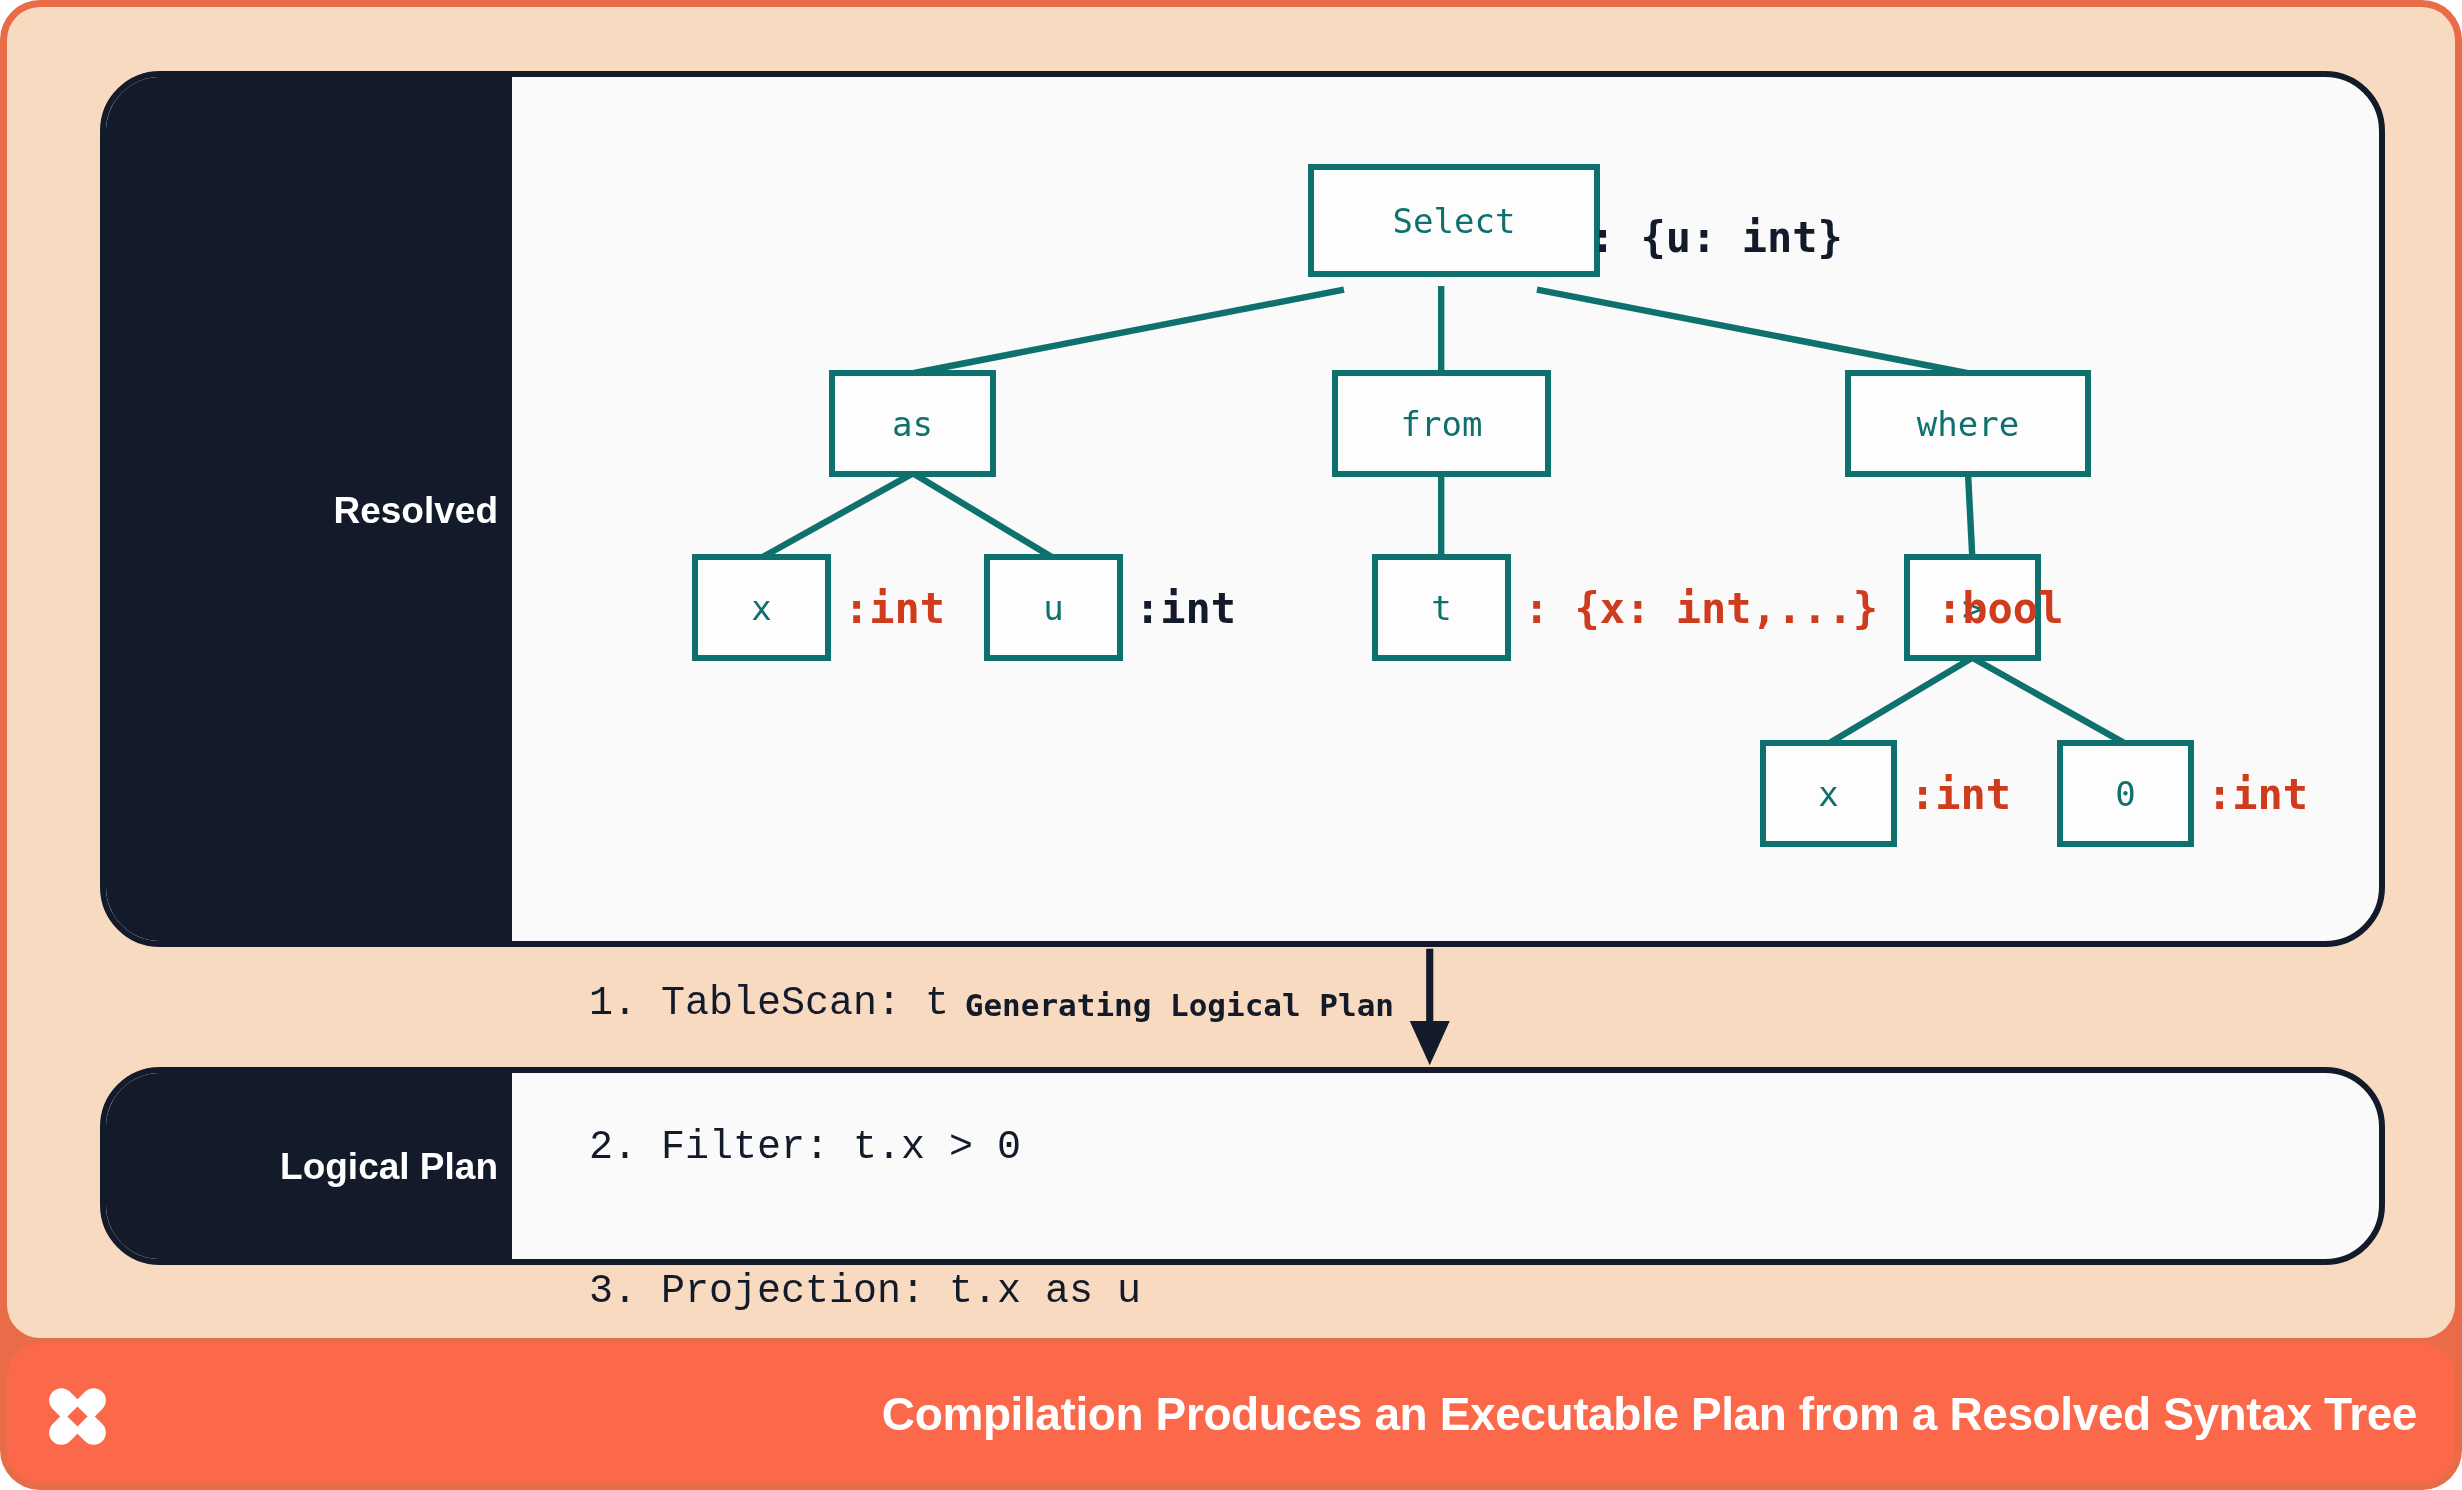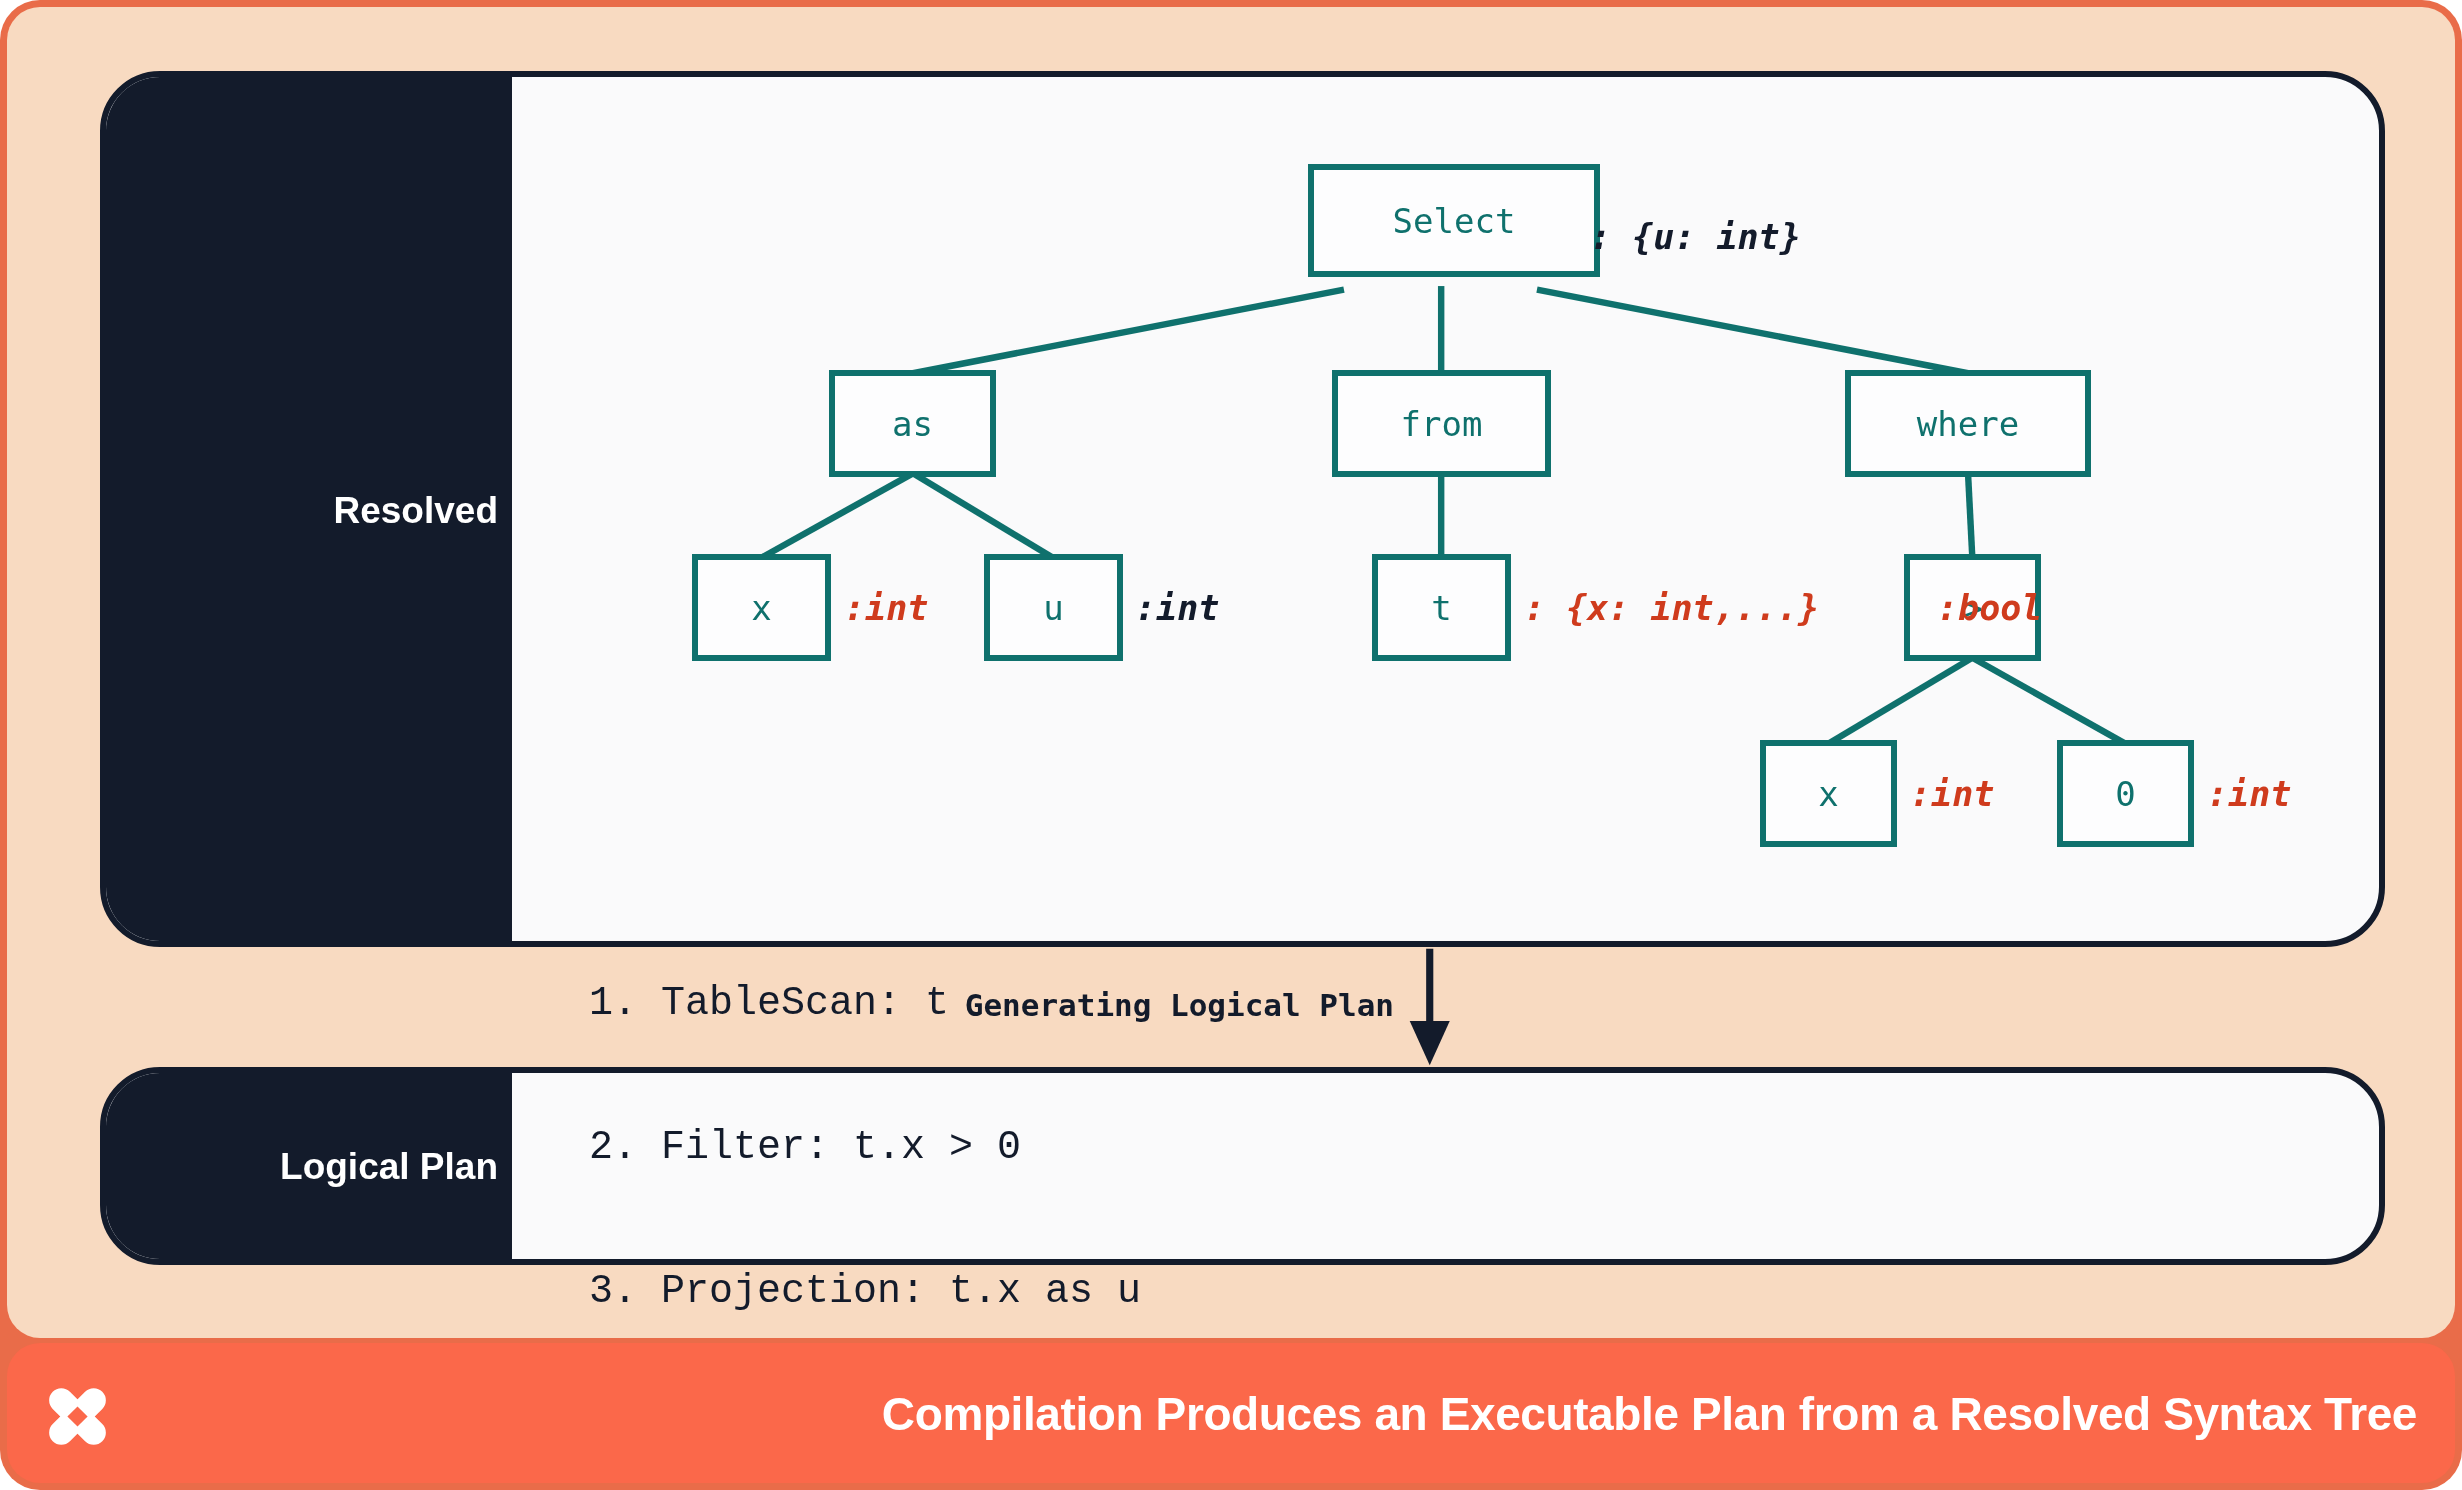--- a/index.html
+++ b/index.html
@@ -28,23 +28,22 @@
   #rst-label{top:510px;transform:translateY(-50%);}
   #lp-label{top:1166px;transform:translateY(-50%);}
   #edges{position:absolute;left:0;top:0;z-index:2;}
   .node{
     position:absolute;z-index:3;background:#fdfdfe;border:6.4px solid #0f716d;
     display:flex;align-items:center;justify-content:center;box-sizing:border-box;
     font-family:"DejaVu Sans Mono",monospace;font-size:34px;color:#0f716d;
   }
   .ann{
     position:absolute;z-index:3;transform:translateY(-50%);
-    font-family:"DejaVu Sans Mono",monospace;font-weight:700;font-size:35px;
+    font-family:"DejaVu Sans Mono",monospace;font-weight:700;font-size:42px;
     white-space:nowrap;
-    font-style:italic;
   }
   .ann.dark{color:#131b2b;}
   .ann.red{color:#cf3b1d;}
   #transition-label{
     position:absolute;right:1068px;top:1005px;transform:translateY(-50%);z-index:3;
     font-family:"DejaVu Sans Mono",monospace;font-size:31px;color:#131b2b;
     white-space:nowrap;
     font-weight:bold;
   }
   #plan-steps{

